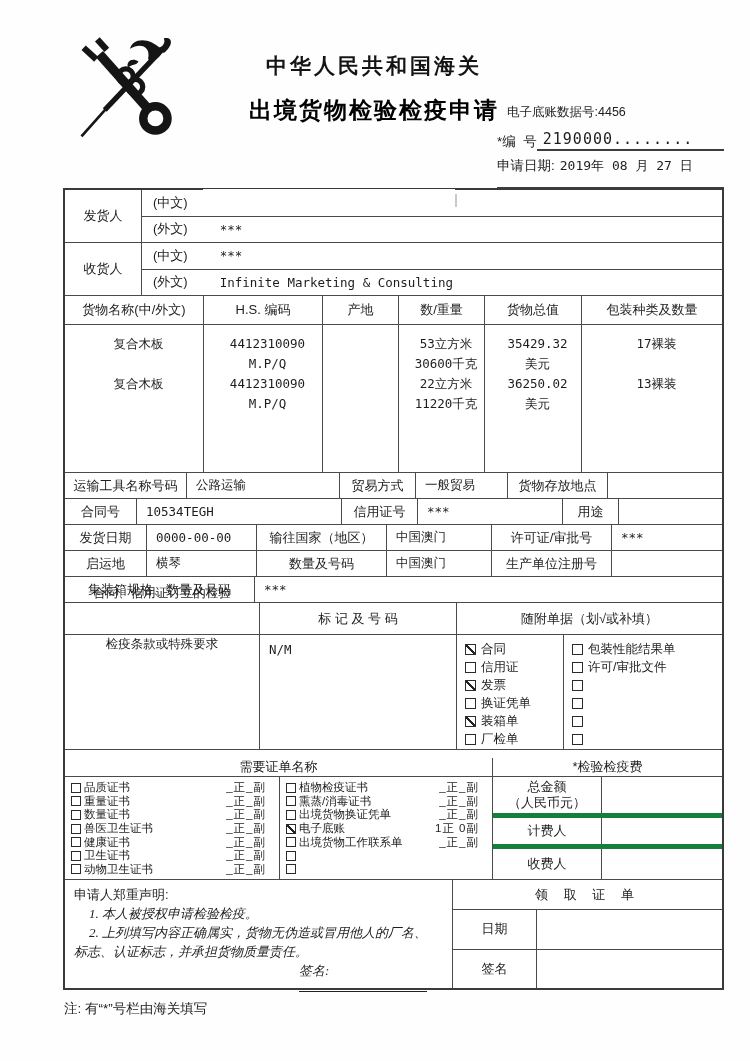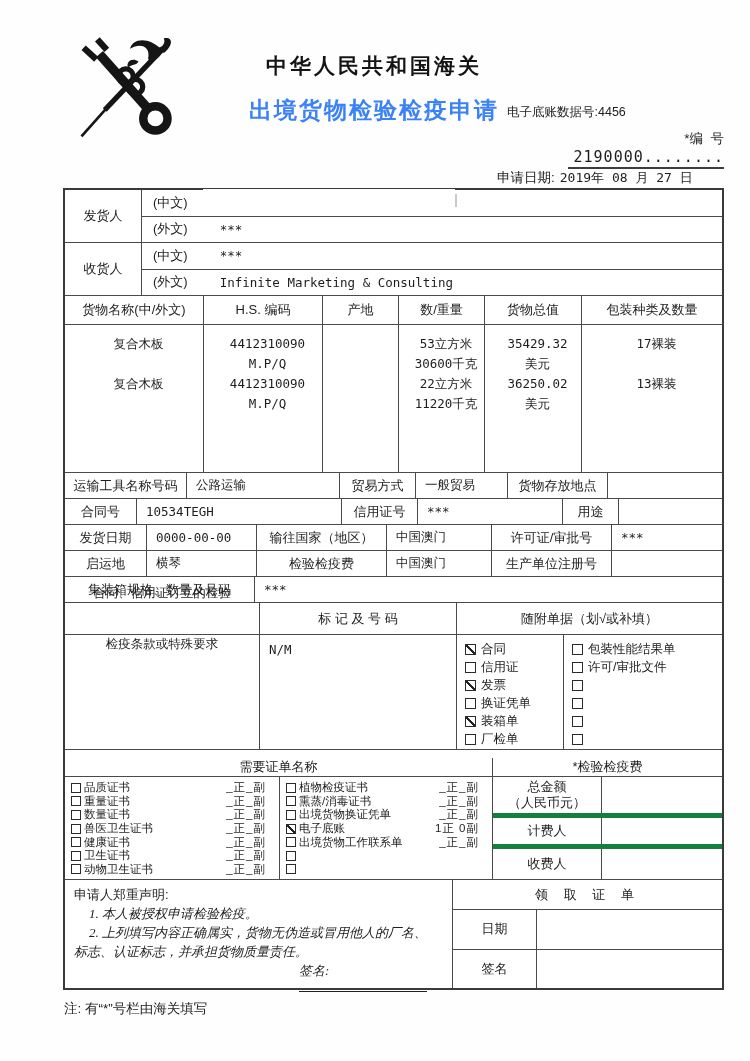--- a/index.html
+++ b/index.html
@@ -3,27 +3,27 @@
 <meta charset="utf-8">
 <style>
   * { margin:0; padding:0; box-sizing:border-box; }
   body { background:#ffffff; font-family:"Liberation Sans", sans-serif; color:#1d1d1d; }
   .page { position:relative; width:750px; height:1061px; background:#fefefe; overflow:hidden; }
 
   
   .logo { position:absolute; left:70px; top:34px; width:118px; height:114px; }
   .titles { position:absolute; left:228px; top:52px; width:292px; text-align:center; }
   .t1 { font-size:21px; font-weight:bold; letter-spacing:3px; color:#141414; }
-  .t2 { font-size:23px; font-weight:bold; letter-spacing:2px; margin-top:15px; color:#3b82f6; }
+  .t2 { font-size:23px; font-weight:bold; letter-spacing:2px; margin-top:15px; color:#000000; }
   .hdr-right { position:absolute; left:497px; top:104px; width:227px; font-size:13px; }
   .ea { padding-left:10px; font-size:12.5px; white-space:pre; }
-  .serial { display:flex; align-items:flex-end; margin-top:9px;flex-direction:column; }
+  .serial { display:flex; align-items:flex-end; margin-top:9px; }
   .serial .lbl { white-space:pre; font-size:13.5px; flex:none; }
   .serial .val { flex:1; border-bottom:2px solid #3d3d3d; font-family:"DejaVu Sans Mono", monospace; font-size:15px; padding:0 0 1px 6px; letter-spacing:1px; }
-  .adate { display:flex; align-items:flex-start; border-bottom:2px solid #3d3d3d; padding-bottom:3px; }
+  .adate { display:flex; align-items:flex-start; border-bottom:2px solid #3d3d3d; margin-top:6px; padding-bottom:12px; }
   .adate .lbl { font-size:13.5px; white-space:pre; }
   .adate .val { font-family:"DejaVu Sans Mono", monospace; font-size:13px; margin-left:5px; white-space:pre; }
 
   
   .form { position:absolute; left:63px; top:188px; width:661px; height:802px; border:2px solid #3a3a3a; background:#fff; font-size:13px; }
   .row { display:flex; border-bottom:1px solid #4a4a4a; }
   .c { border-right:1px solid #4a4a4a; display:flex; align-items:center; justify-content:center; text-align:center; padding:0 2px; }
   .c.last { border-right:none; }
   .c.val { justify-content:flex-start; text-align:left; padding-left:9px;
            font-family:"DejaVu Sans Mono", monospace; font-size:12.5px; }
@@ -228,21 +228,21 @@
       <div class="c val" style="width:110px">0000-00-00</div>
       <div class="c" style="width:130px">输往国家（地区）</div>
       <div class="c val" style="width:105px">中国澳门</div>
       <div class="c" style="width:120px">许可证/审批号</div>
       <div class="c val last fill">***</div>
     </div>
 
     <div class="row trow">
       <div class="c" style="width:82px">启运地</div>
       <div class="c val" style="width:110px">横琴</div>
-      <div class="c" style="width:130px">检验检疫费</div>
+      <div class="c" style="width:130px">数量及号码</div>
       <div class="c val" style="width:105px">中国澳门</div>
       <div class="c" style="width:120px">生产单位注册号</div>
       <div class="c val last fill"></div>
     </div>
 
     <div class="row trow">
       <div class="c" style="width:190px">集装箱规格、数量及号码</div>
       <div class="c val last fill">***</div>
     </div>
 

